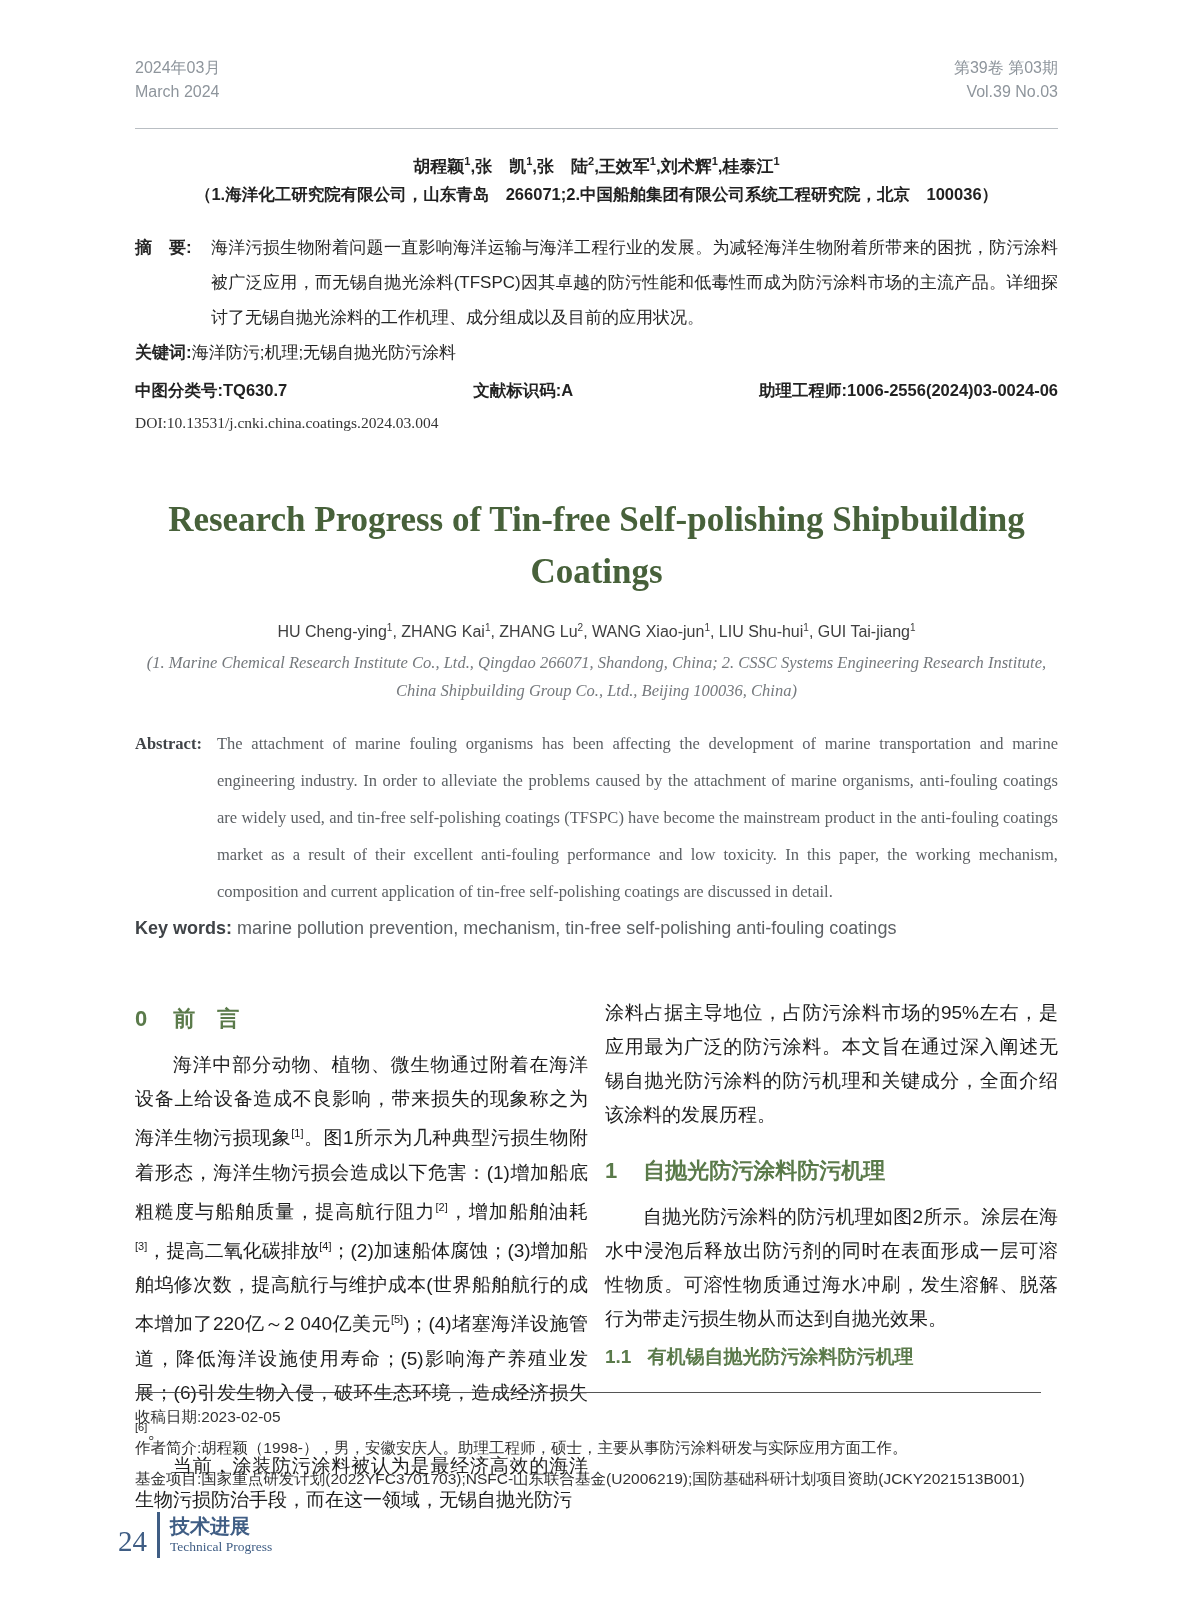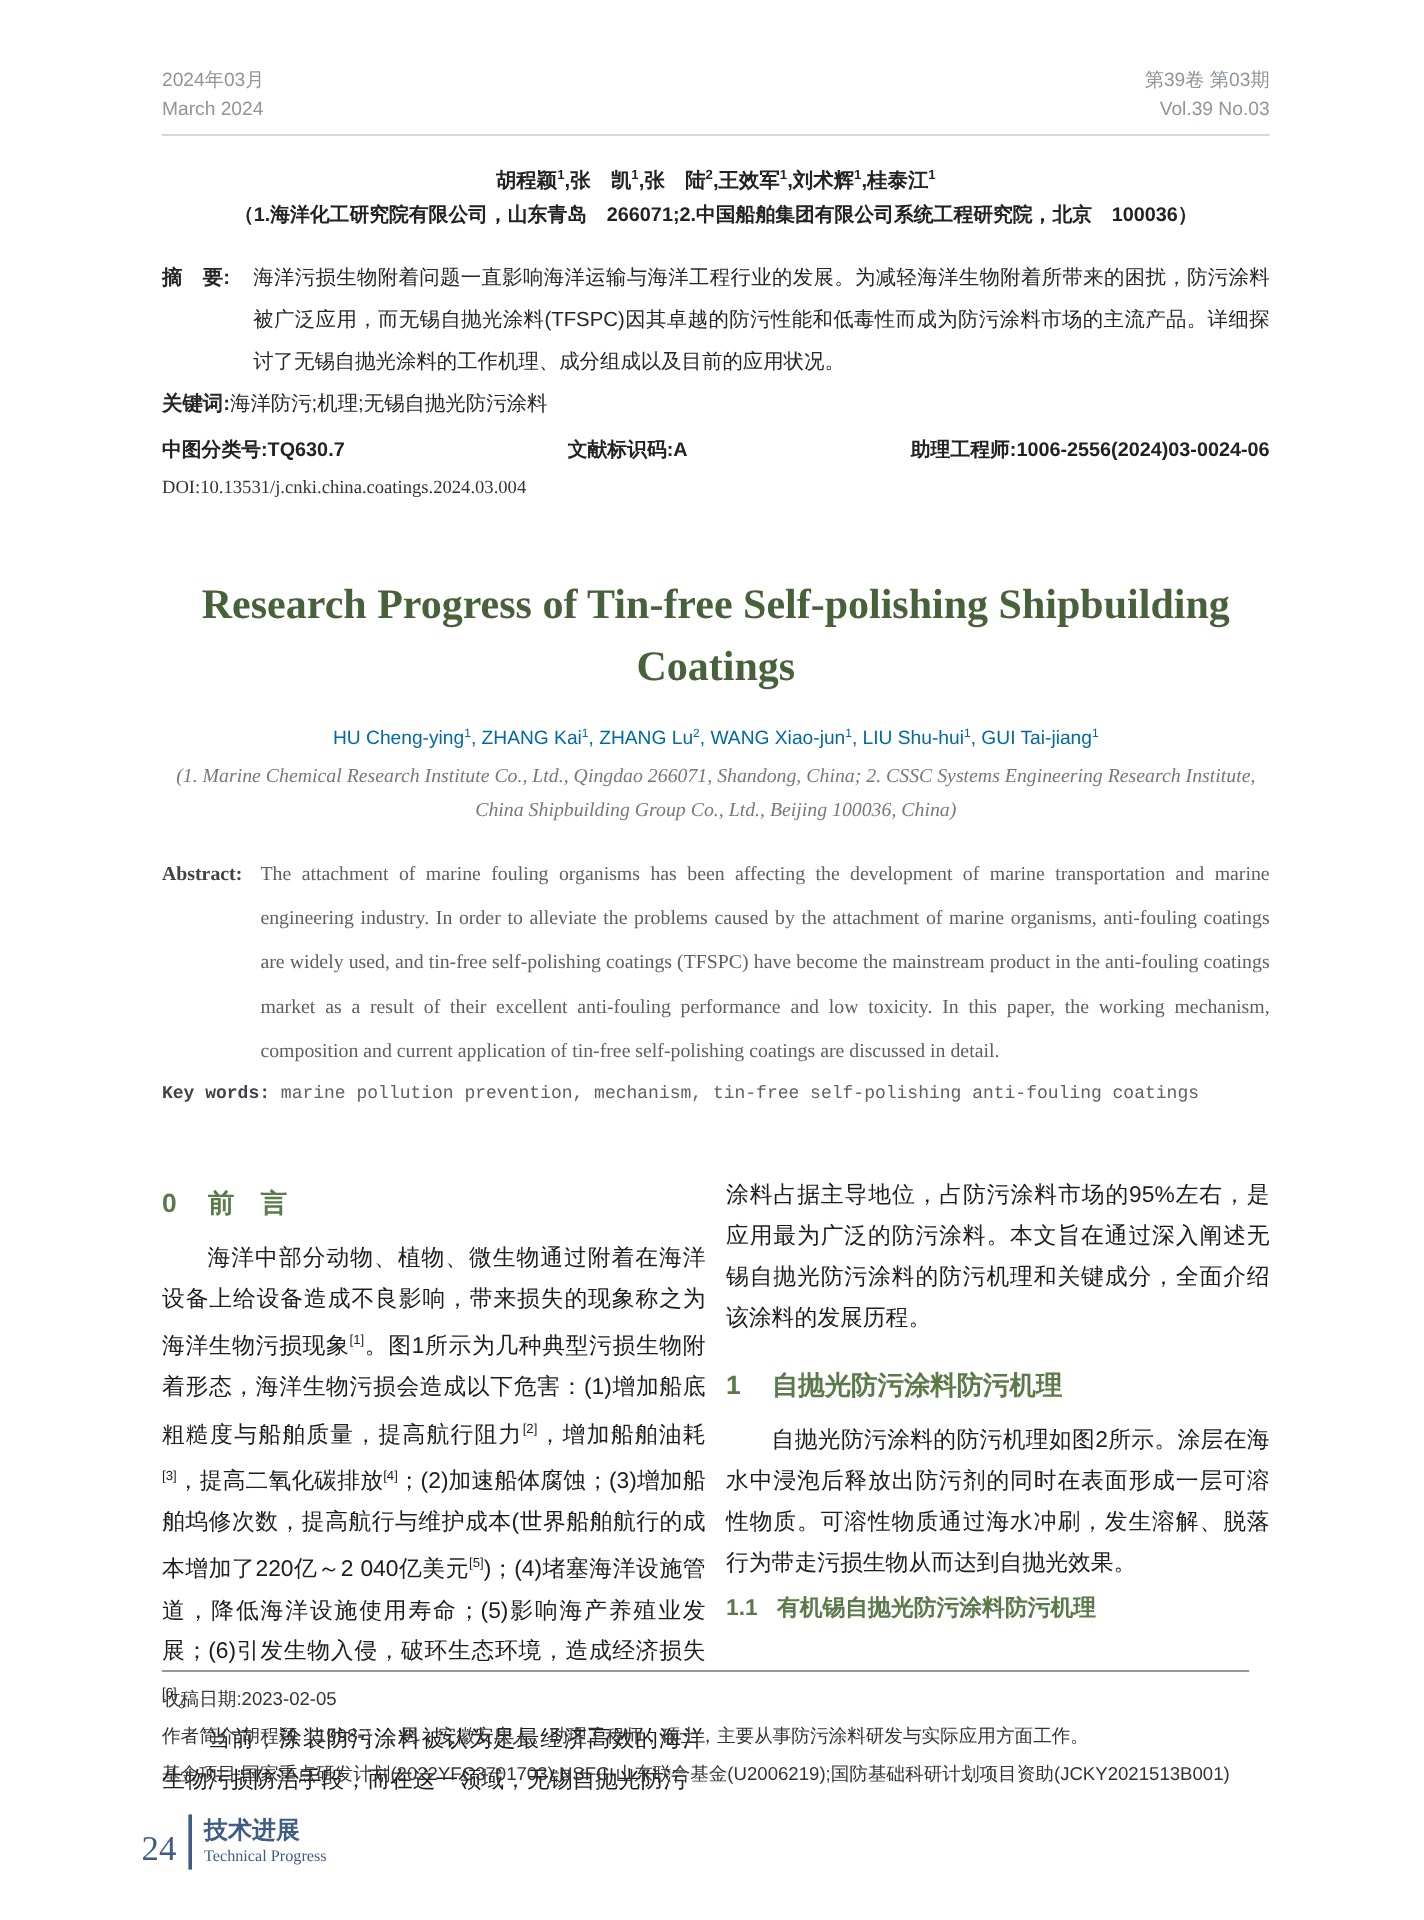--- a/index.html
+++ b/index.html
@@ -1,21 +1,21 @@
 <!DOCTYPE html>
 <html><head>
 <meta charset="utf-8">
 <style>
   html,body{margin:0;padding:0;background:#ffffff;}
   .page{width:1187px;height:1600px;box-sizing:border-box;position:relative;
         padding:56px 129px 0 135px;background:#fff;overflow:hidden;
         font-family:"Liberation Sans",sans-serif;color:#262626;}
   
   .hdr{display:flex;justify-content:space-between;align-items:flex-end;
-       color:#8e959c;font-size:16px;line-height:24px;padding-bottom:8px;
+       color:#8e959c;font-size:16px;line-height:24px;padding-bottom:24px;
        border-bottom:1px solid #b9bec3;}
   .hdr-col{white-space:nowrap;}
   .hdr-col.center{text-align:center;letter-spacing:2px;}
   .hdr-col.right{text-align:right;}
   
   .title-cn{margin:78px 0 0 0;text-align:center;font-size:46px;font-weight:bold;
             color:#4e6b3b;letter-spacing:3px;font-family:"Liberation Sans",sans-serif;}
   .authors-cn{margin-top:26px;text-align:center;font-size:17px;font-weight:bold;color:#222;}
   .authors-cn sup{font-size:11px;}
   .affil-cn{margin-top:6px;text-align:center;font-size:16.5px;font-weight:bold;color:#222;}
@@ -24,29 +24,29 @@
   .abs-cn .lbl{flex:0 0 76px;font-weight:bold;white-space:nowrap;}
   .abs-cn .abs-body{text-align:justify;}
   .kw-cn{margin-top:0;font-size:17px;line-height:35px;}
   .kw-cn .lbl{font-weight:bold;}
   .meta-row{display:flex;justify-content:space-between;margin-top:10px;
             font-size:16.5px;font-weight:bold;color:#222;}
   .doi{margin-top:12px;font-family:"Liberation Serif",serif;font-size:15.5px;color:#333;}
   
   .title-en{margin:62px 0 0 0;text-align:center;font-family:"Liberation Serif",serif;
             font-weight:bold;font-size:35px;line-height:52px;color:#47613a;}
-  .authors-en{margin-top:24px;text-align:center;font-size:16px;color:#0369a1;}
+  .authors-en{margin-top:24px;text-align:center;font-size:16px;color:#404040;}
   .authors-en sup{font-size:10px;}
   .affil-en{margin-top:8px;text-align:center;font-family:"Liberation Serif",serif;
             font-style:italic;font-size:16.5px;line-height:28px;color:#75797d;}
   .abs-en{display:flex;margin-top:20px;font-family:"Liberation Serif",serif;
           font-size:16.5px;line-height:37px;color:#5d6165;}
   .abs-en .lbl{flex:0 0 82px;font-weight:bold;color:#3f4347;white-space:nowrap;}
   .abs-en .abs-body{text-align:justify;}
-  .kw-en{margin-top:2px;font-family:Liberation Mono, monospace;font-size:15px;
+  .kw-en{margin-top:2px;font-family:Liberation Sans, sans-serif;font-size:18px;
          line-height:32px;color:#5d6165;}
   .kw-en .lbl{font-weight:bold;color:#3f4347;}
   
   .columns{display:flex;gap:17px;margin-top:52px;}
   .col{width:453px;font-size:19px;line-height:34px;text-align:justify;color:#1d1d1d;}
   .col p{margin:0;}
   .col p.indent{text-indent:2em;}
   .col sup{font-size:11px;}
   h2.sec{margin:6px 0 12px 0;font-size:22px;font-weight:bold;color:#5a7a4a;
          font-family:"Liberation Sans",sans-serif;}

